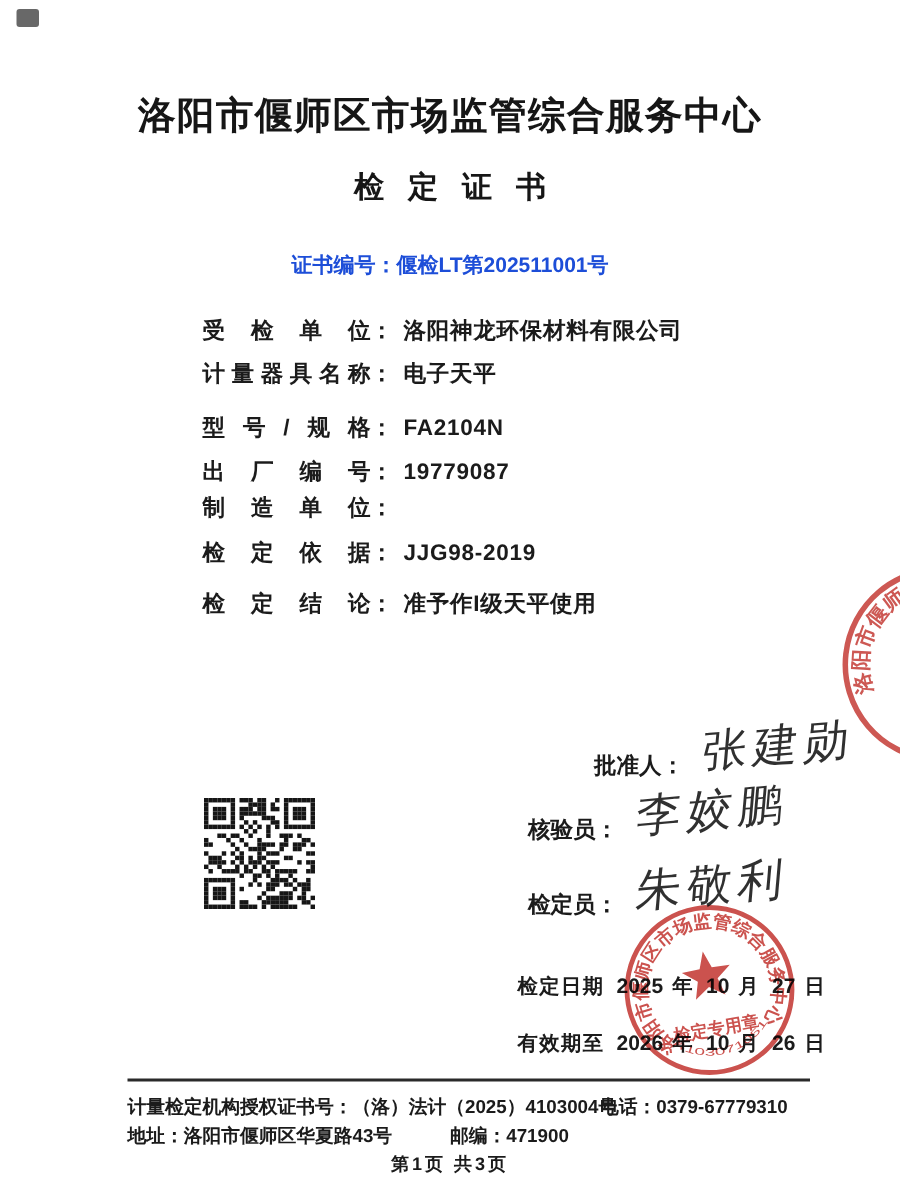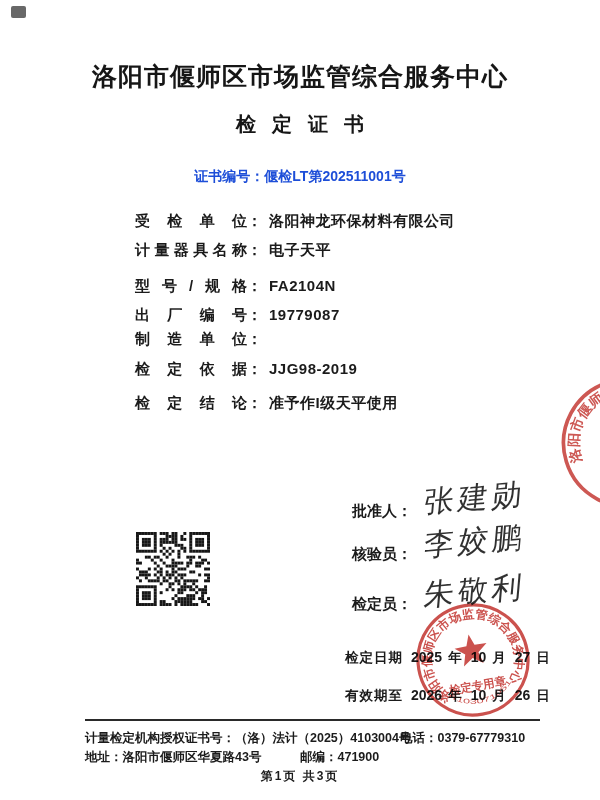--- a/index.html
+++ b/index.html
@@ -20,21 +20,21 @@
   .field-row:nth-child(2){margin-bottom:20px;}
   .field-row:nth-child(4){margin-bottom:8px;}
   .field-row:nth-child(5){margin-bottom:14px;}
   .field-row:nth-child(6){margin-bottom:18px;}
   .f-label{display:inline-block;width:112px;text-align:justify;text-align-last:justify;text-justify:inter-character;}
   .f-colon{display:inline-block;width:16px;}
   .f-value{margin-left:6px;letter-spacing:0.5px;}
   
   .signs{top:503px;left:352px;width:230px;}
   .sign-row{position:relative;font-size:15px;line-height:16px;}
-  .sign-row.r1{margin-bottom:27px;}
+  .sign-row.r1{margin-bottom:27px;margin-left:44px;}
   .sign-row.r2{margin-bottom:34px;}
   .sign-name{
     position:absolute;left:72px;top:-13px;font-size:30px;font-weight:400;
     color:#1f1f1f;transform:rotate(-5deg) skewX(-10deg);opacity:.92;
     letter-spacing:4px;white-space:nowrap;
   }
   
   .dates{top:650px;left:345px;width:230px;}
   .date-row{display:flex;font-size:13.5px;line-height:15px;margin-bottom:23px;white-space:nowrap;align-items:center;}
   .d-label{width:66px;letter-spacing:1px;}

